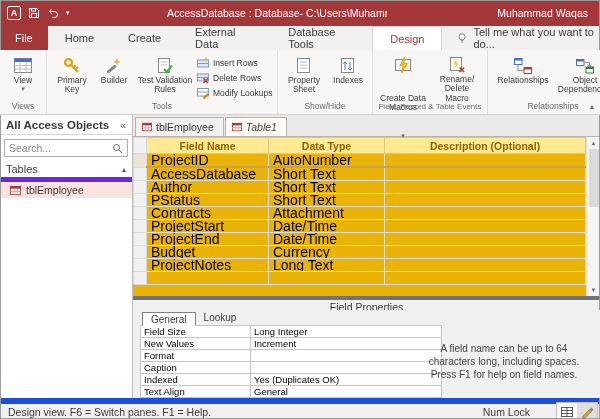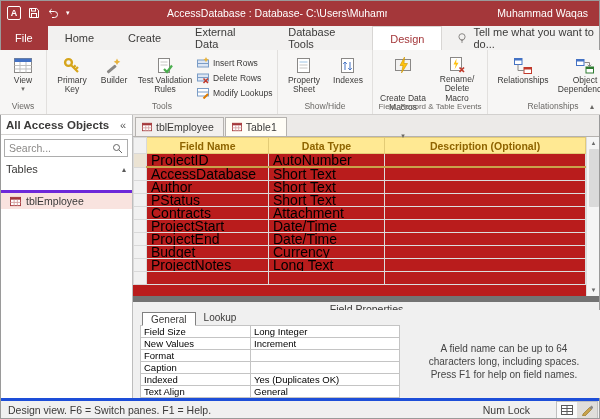--- a/index.html
+++ b/index.html
@@ -38,58 +38,58 @@
   
   .content { display:flex; height:283px; }
 
   
   .navpane { width:133px; background:#fff; border-right:1px solid #bdbdbd; display:flex; flex-direction:column; }
   .nav-header { display:flex; align-items:center; padding:4px 6px 3px; font-size:11.5px; font-weight:bold; color:#3b3a39; border-bottom:1px solid #d6d4d2; }
   .nav-header .chev { margin-left:auto; font-weight:normal; color:#5a5a5a; font-size:11px; }
   .nav-search { margin:4px 4px 3px; border:1px solid #adadad; background:#fff; display:flex; align-items:center; height:18px; padding:0 4px; }
   .nav-search input { border:none; outline:none; flex:1; font-size:10.5px; min-width:0; font-family:"Liberation Sans",sans-serif; color:#3b3a39; }
   .nav-search input::placeholder { color:#8a8886; }
-  .nav-group { display:flex; align-items:center; padding:3px 6px 15px; font-size:11px; color:#3b3a39; border-bottom:3px solid #6d28d9;justify-content:space-between; }
+  .nav-group { display:flex; align-items:center; padding:3px 6px 2px; font-size:11px; color:#3b3a39; border-bottom:5px solid #6d28d9;justify-content:space-between; }
   .nav-group .chev { margin-left:auto; color:#5a5a5a; font-size:8px; }
   .nav-item { display:flex; align-items:center; gap:5px; padding:2px 4px 2px 10px; font-size:10.5px; background:#F9E3DF; color:#3b3a39; cursor:default; }
 
   
   .main { flex:1; display:flex; flex-direction:column; background:#F0F0F0; min-width:0; }
   .doctabs { height:22px; background:#ECEAE8; border-bottom:1px solid #b5b2af; display:flex; align-items:flex-end; padding-left:2px; }
   .doctab { display:flex; align-items:center; gap:4px; padding:3px 9px 3px 6px; font-size:10.5px; color:#3b3a39; border:1px solid #b5b2af; border-bottom:none; background:#F2F0EE; margin-right:1px; cursor:default; }
-  .doctab.active { background:#FFFDF6; }
-
-  
-  .gridarea { height:159px; background:#b91c1c; display:flex; overflow:hidden; }
+  .doctab.active { background:#FFFDF6;font-style:italic; }
+
+  
+  .gridarea { height:159px; background:#eab308; display:flex; overflow:hidden; }
   .gridtable { flex:1; min-width:0; }
   table.dgrid { border-collapse:collapse; width:100%; table-layout:fixed; }
   table.dgrid th { background:#FFE993; color:#8f6400; font-size:10.5px; font-weight:bold; height:16px; border:1px solid #e3cb76; text-align:center; }
   table.dgrid th.corner { background:#F1F1F1; border:1px solid #d9d9d9; }
   table.dgrid td { height:13px; border:1px solid #dcdcdc; font-size:14px; padding:0 4px; color:#000; white-space:nowrap; overflow:hidden; line-height:12px; cursor:default; }
   table.dgrid td.sel { background:#F1F1F1; border:1px solid #d9d9d9; }
   tr.current td { border-bottom:2px solid #C9A24B; }
   tr.current td.sel { background:#EBE3D3; }
   .vscroll { width:14px; background:#F5F5F5; border-left:1px solid #dcdcdc; display:flex; flex-direction:column; align-items:center; }
   .vscroll .arrow { font-size:6px; color:#6b6b6b; padding:3px 0; cursor:default; }
   .vscroll .thumb { width:10px; height:58px; background:#dadada; border-radius:1px; cursor:default; }
   .vscroll .track { flex:1; }
 
   
-  .fp-label { height:14px; background:#F0F0F0; text-align:center; font-size:10.5px; color:#3b3a39; line-height:14px; border-top:6px solid #737373; }
+  .fp-label { height:14px; background:#F0F0F0; text-align:center; font-size:10.5px; color:#3b3a39; line-height:14px; border-top:4px solid #737373; }
   .props { flex:1; background:#F0F0F0; position:relative; padding:1px 0 0 7px; }
   .fp-tabs { display:flex; margin-left:2px; }
   .fp-tab { font-size:10px; padding:1px 8px 0; color:#3b3a39; cursor:default; }
   .fp-tab.active { background:#fff; border:1px solid #808080; border-bottom:1px solid #fff; position:relative; top:1px; }
-  table.fpt { border-collapse:collapse; background:#fff; width:260px; border:1px solid #808080; }
+  table.fpt { border-collapse:collapse; background:#fff; width:302px; border:1px solid #808080; }
   table.fpt td { height:12px; font-size:9.5px; border:1px solid #c4c4c4; padding:0 3px; color:#000; line-height:11px; white-space:nowrap; overflow:hidden; cursor:default; }
   table.fpt td.pname { width:110px; }
   .fp-help { position:absolute; right:10px; top:32px; width:172px; font-size:10px; color:#444; text-align:center; line-height:1.3; }
 
   
-  .statusbar { height:21px; background:#F0F0F0; border-top:3px solid #1d4ed8; display:flex; align-items:center; padding:0 2px 0 8px; font-size:10.5px; color:#3b3a39; }
+  .statusbar { height:21px; background:#F0F0F0; border-top:6px solid #1d4ed8; display:flex; align-items:center; padding:0 2px 0 8px; font-size:10.5px; color:#3b3a39; }
   .sb-right { margin-left:auto; display:flex; align-items:center; gap:26px; }
   .viewbtns { display:flex; border:1px solid #c0c0c0; background:#fafafa; }
   .viewbtn { width:20px; height:17px; display:flex; align-items:center; justify-content:center; cursor:default; }
   .viewbtn.pressed { background:#e0dedb; }
   svg { display:block; }
 </style>
 </head>
 <body>
 
 <div class="app">

